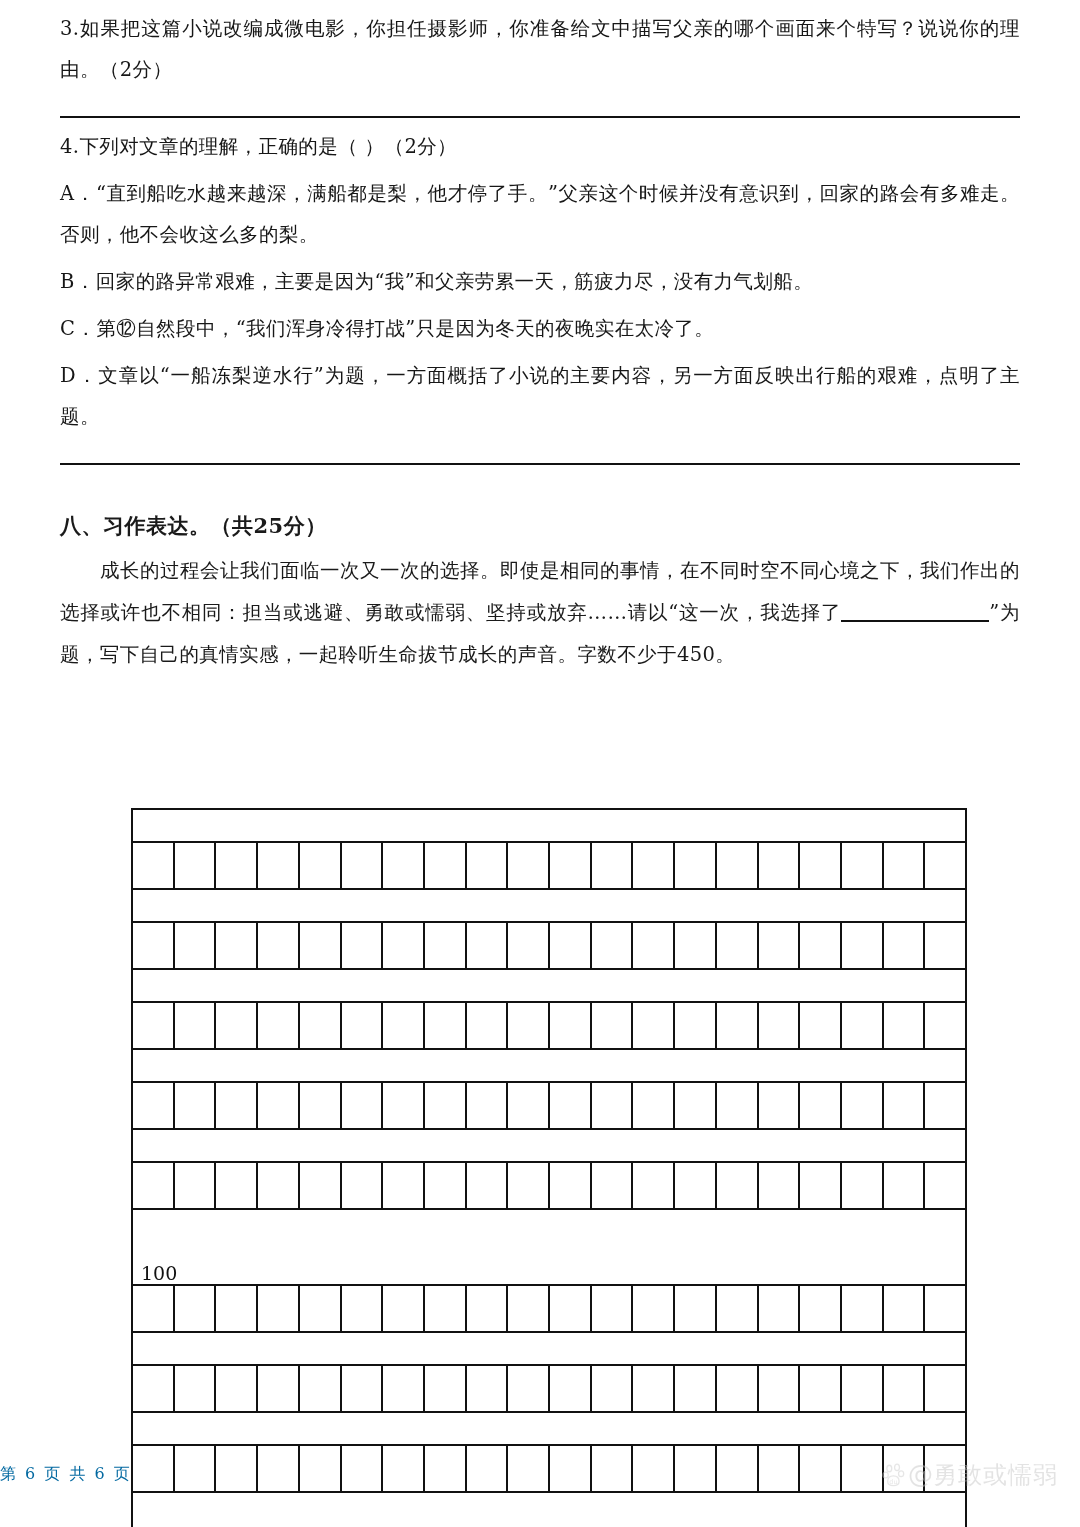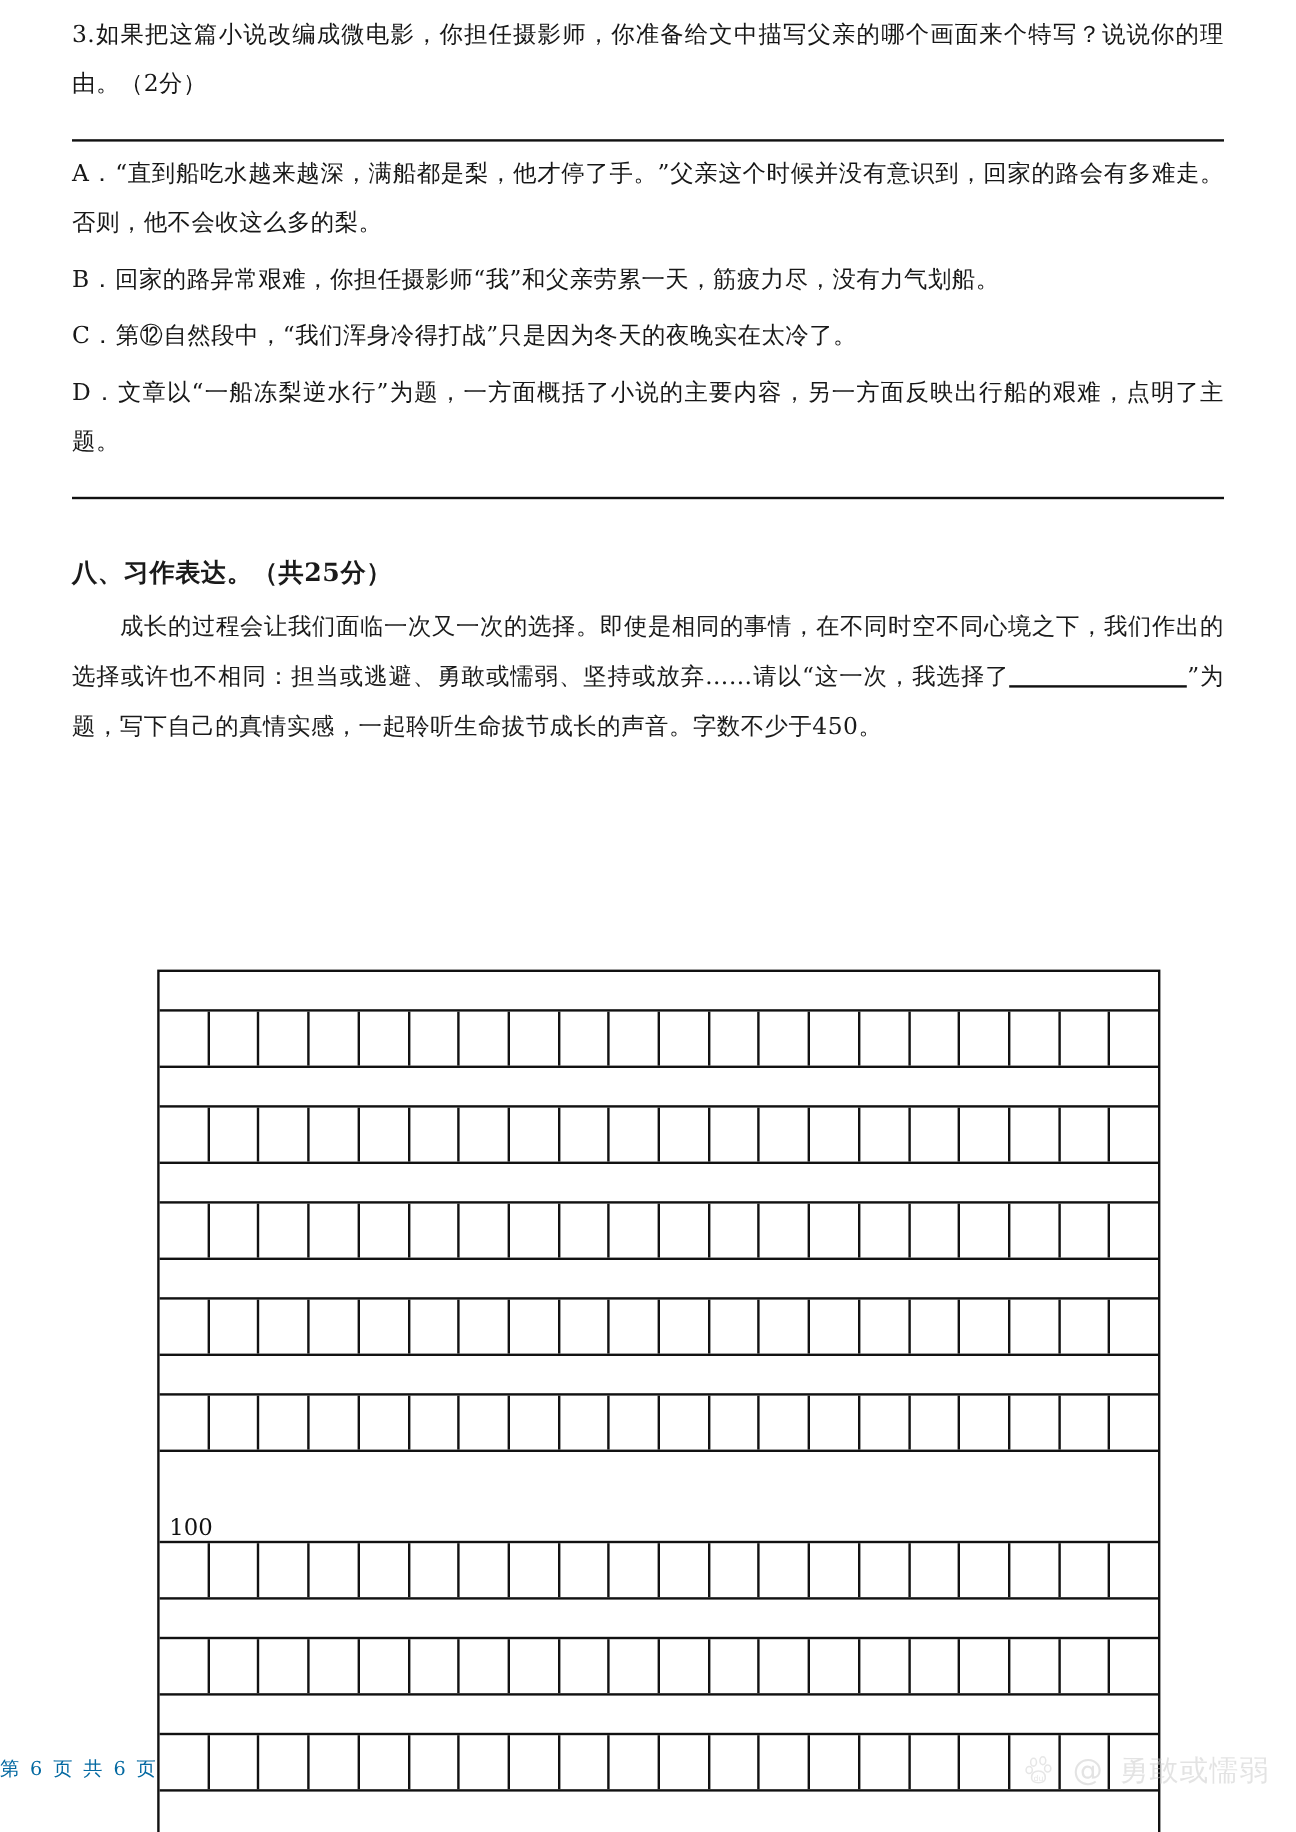--- a/index.html
+++ b/index.html
@@ -126,21 +126,21 @@
     font-size: 16px;
     letter-spacing: 2px;
     color: #0369a1;
   }
   .watermark {
     position: absolute;
     right: 22px;
     top: 1462px;
     display: flex;
     align-items: flex-start;
-    gap: 14px;
+    gap: 0;
     opacity: 0.5;
     user-select: none;
     margin-left: 12px;
   }
   .watermark .wm-paw {
     width: 26px;
     height: 26px;
     display: block;
   }
   .watermark .wm-at {
@@ -159,27 +159,28 @@
 </style>
 </head>
 <body>
 
 <div class="page">
 
   <p class="q-block q-stem">3.如果把这篇小说改编成微电影，你担任摄影师，你准备给文中描写父亲的哪个画面来个特写？说说你的理由。（2分）</p>
 
   <hr class="hr-rule">
 
+  <p class="q-block q-stem">4.下列对文章的理解，正确的是（            ）（2分）</p>
 
   <p class="q-block q-option">
     <span class="opt-letter">A．</span><span>“直到船吃水越来越深，满船都是梨，他才停了手。”父亲这个时候并没有意识到，回家的路会有多难走。否则，他不会收这么多的梨。</span>
   </p>
 
   <p class="q-block q-option">
-    <span class="opt-letter">B．</span><span>回家的路异常艰难，你担任摄影师“我”和父亲劳累一天，筋疲力尽，没有力气划船。</span>
+    <span class="opt-letter">B．</span><span>回家的路异常艰难，主要是因为“我”和父亲劳累一天，筋疲力尽，没有力气划船。</span>
   </p>
 
   <p class="q-block q-option">
     <span class="opt-letter">C．</span><span>第⑫自然段中，“我们浑身冷得打战”只是因为冬天的夜晚实在太冷了。</span>
   </p>
 
   <p class="q-block q-option">
     <span class="opt-letter">D．</span><span>文章以“一船冻梨逆水行”为题，一方面概括了小说的主要内容，另一方面反映出行船的艰难，点明了主题。</span>
   </p>
 

